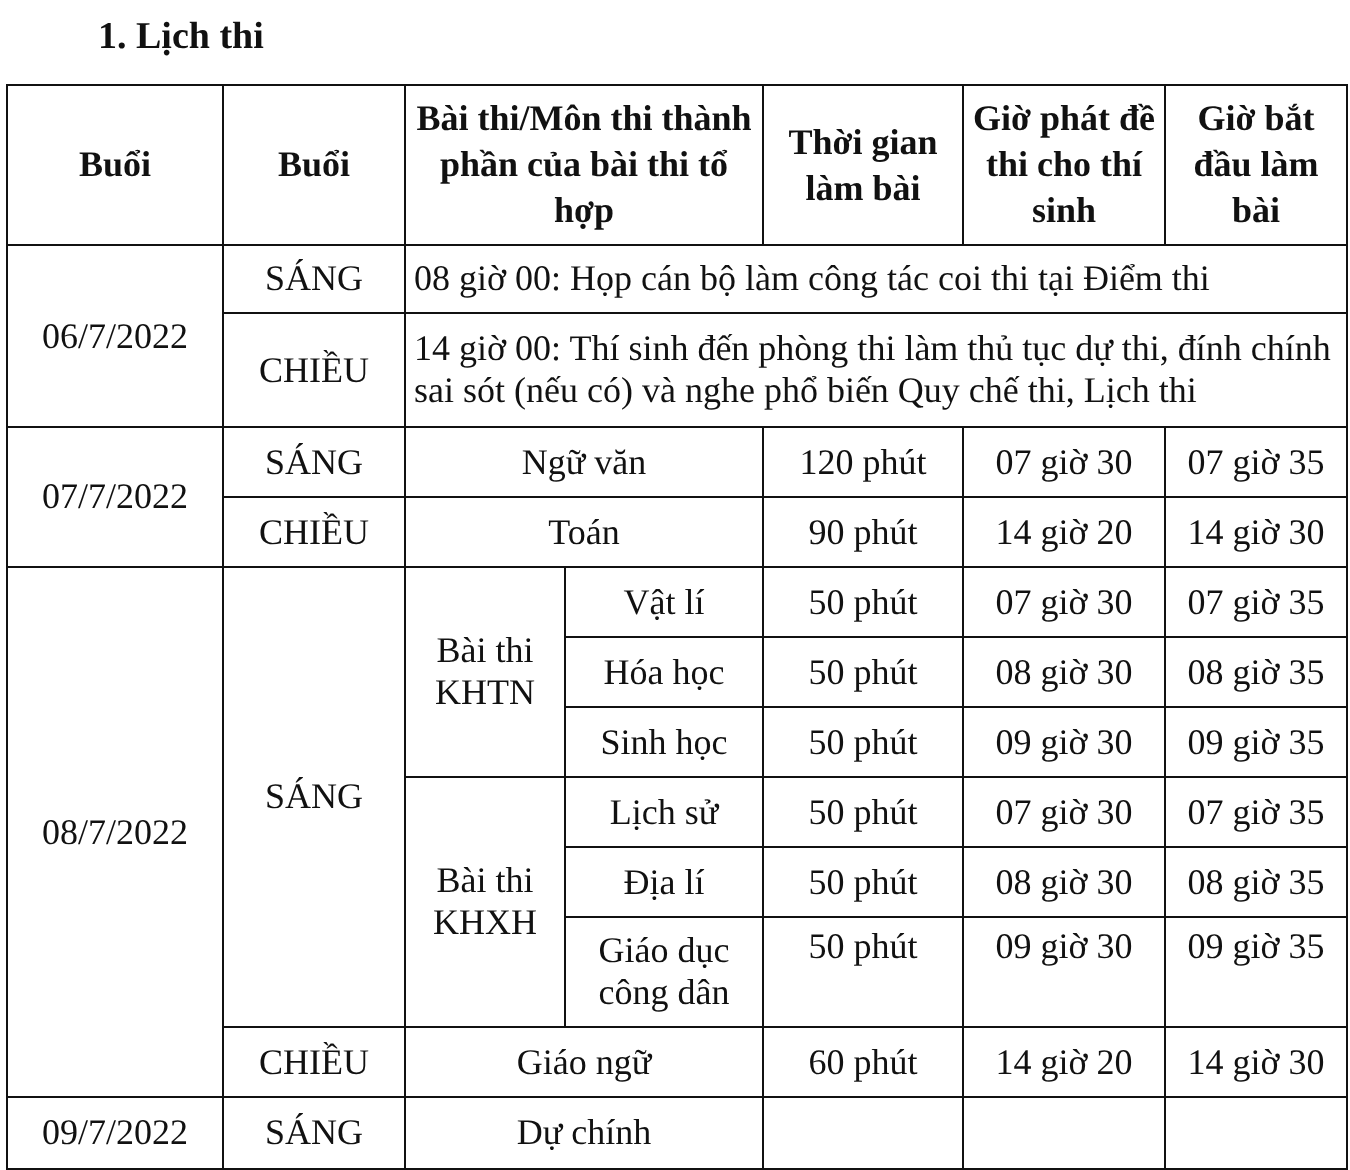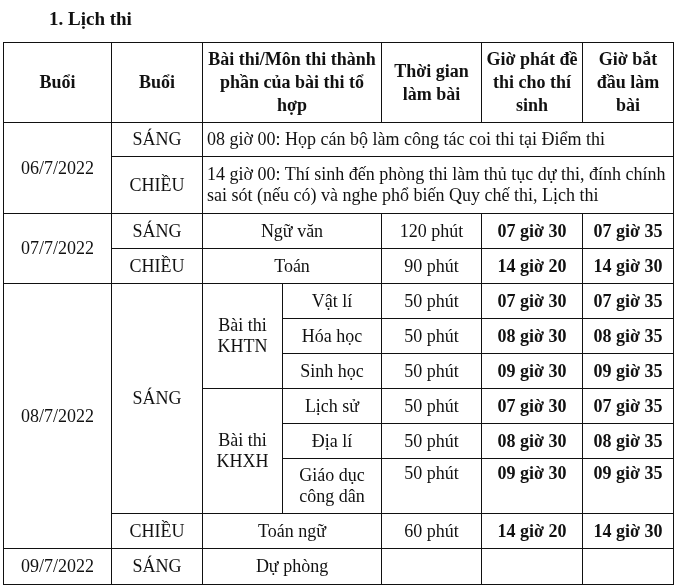--- a/index.html
+++ b/index.html
@@ -22,21 +22,21 @@
     }
     table.schedule td, table.schedule th {
       border: 1.2px solid #111;
       padding: 0 3px;
       text-align: center;
       vertical-align: middle;
       overflow: hidden;
     }
     table.schedule th { font-weight: bold; font-size: 18px; line-height: 23px; }
     .left { text-align: left !important; }
-    .b { font-weight: bold; }
+    .b { font-weight: normal; }
     .top { vertical-align: top !important; }
     .note { text-align: center; padding-left: 4px !important; padding-right: 4px !important; }
   </style>
 </head>
 <body>
 
 <div class="heading">1. Lịch thi</div>
 
 <table class="schedule">
   <colgroup>
@@ -123,28 +123,28 @@
     </tr>
     <tr style="height:55px">
       <td>Giáo dục công dân</td>
       <td class="top" style="padding-top:4px">50 phút</td>
       <td class="b top" style="padding-top:4px">09 giờ 30</td>
       <td class="b top" style="padding-top:4px">09 giờ 35</td>
     </tr>
 
     <tr style="height:35px">
       <td>CHIỀU</td>
-      <td colspan="2">Toán ngữ</td>
+      <td colspan="2">Giáo ngữ</td>
       <td>60 phút</td>
       <td class="b">14 giờ 20</td>
       <td class="b">14 giờ 30</td>
     </tr>
 
     <tr style="height:36px">
       <td>09/7/2022</td>
       <td>SÁNG</td>
-      <td colspan="2">Dự phòng</td>
+      <td colspan="2">Dự chính</td>
       <td></td>
       <td class="b"></td>
       <td class="b"></td>
     </tr>
   </tbody>
 </table>
 
 </body></html>

